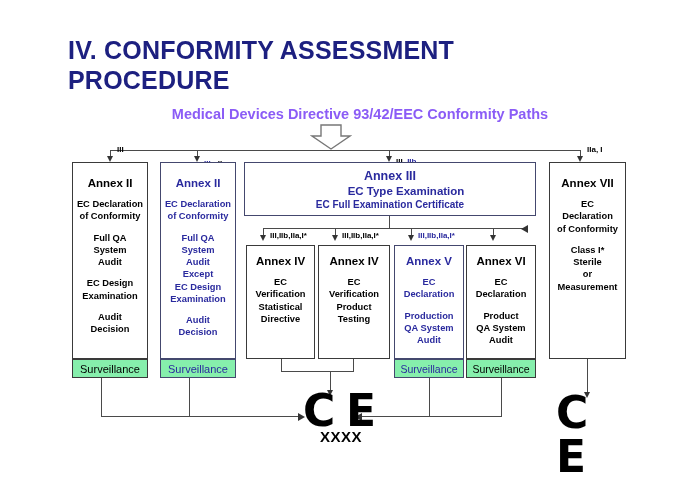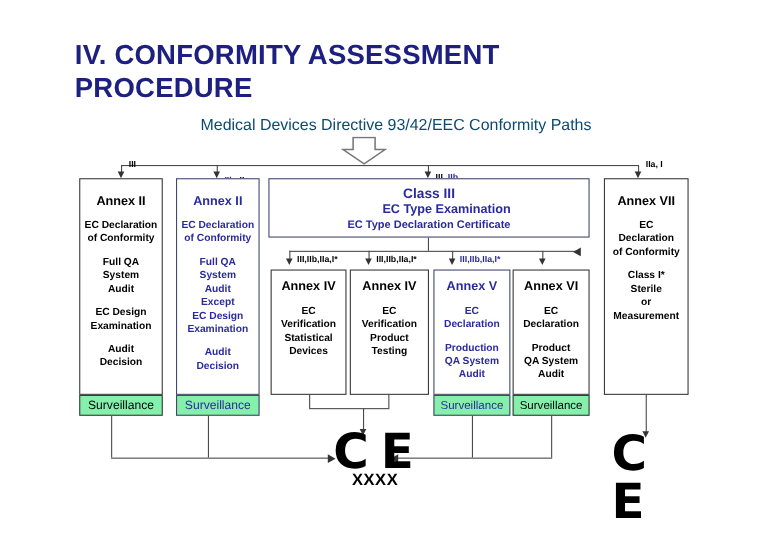--- a/index.html
+++ b/index.html
@@ -11,21 +11,21 @@
   #root{position:relative;width:580px;height:487px;}
 
   .slide-title{
     position:absolute;left:68px;top:36px;width:520px;
     font-size:25px;font-weight:bold;color:#1d2080;line-height:1.18;
     letter-spacing:.2px;
   }
 
   .chart-title{
     position:absolute;left:150px;top:106px;width:420px;
-    text-align:center;font-size:14.5px;font-weight:normal;color:#0c4a6e;
+    text-align:center;font-size:14.5px;font-weight:bold;color:#8b5cf6;
   }
 
   
   .box{
     position:absolute;box-sizing:border-box;
     border:1px solid #3a3a3a;background:#fff;
     display:flex;flex-direction:column;align-items:center;
     text-align:center;
   }
   .box.blue{border-color:#44486e;}
@@ -159,23 +159,23 @@
       <div>EC Design</div>
       <div>Examination</div>
       <div style="height:9px;"></div>
       <div>Audit</div>
       <div>Decision</div>
     </div>
   </div>
   <div class="surv blue" style="left:160px;top:359px;width:76px;height:19px;">Surveillance</div>
 
   <div class="box blue" style="left:244px;top:162px;width:292px;height:54px;justify-content:center;">
-    <div class="annex-head blue" style="font-size:12.5px;">Class III</div>
+    <div class="annex-head blue" style="font-size:12.5px;">Annex III</div>
     <div class="annex-head blue" style="font-size:11.5px;margin-top:2px;margin-left:32px;">EC Type Examination</div>
-    <div class="annex-head blue" style="font-size:10px;margin-top:2px;">EC Type Declaration Certificate</div>
+    <div class="annex-head blue" style="font-size:10px;margin-top:2px;">EC Full Examination Certificate</div>
   </div>
 
   <div class="ln v" style="left:389px;top:216px;height:12px;"></div>
   <div class="ln h" style="left:263px;top:228px;width:264px;"></div>
 
   <div class="ln v" style="left:263px;top:228px;height:9px;"></div>
   <div class="arrow-down" style="left:259.5px;top:235px;"></div>
   <div class="edge-label" style="left:270px;top:231px;">
     <span>III,IIb,IIa,I*</span>
   </div>
@@ -199,21 +199,21 @@
     <span>IIb,IIa,I*</span>
   </div>
 
   <div class="box" style="left:246px;top:245px;width:69px;height:114px;padding-top:9px;">
     <div class="annex-head">Annex IV</div>
     <div class="gap"></div>
     <div class="annex-body">
       <div>EC</div>
       <div>Verification</div>
       <div>Statistical</div>
-      <div>Devices</div>
+      <div>Directive</div>
     </div>
   </div>
 
   <div class="box" style="left:318px;top:245px;width:72px;height:114px;padding-top:9px;">
     <div class="annex-head">Annex IV</div>
     <div class="gap"></div>
     <div class="annex-body">
       <div>EC</div>
       <div>Verification</div>
       <div>Product</div>

